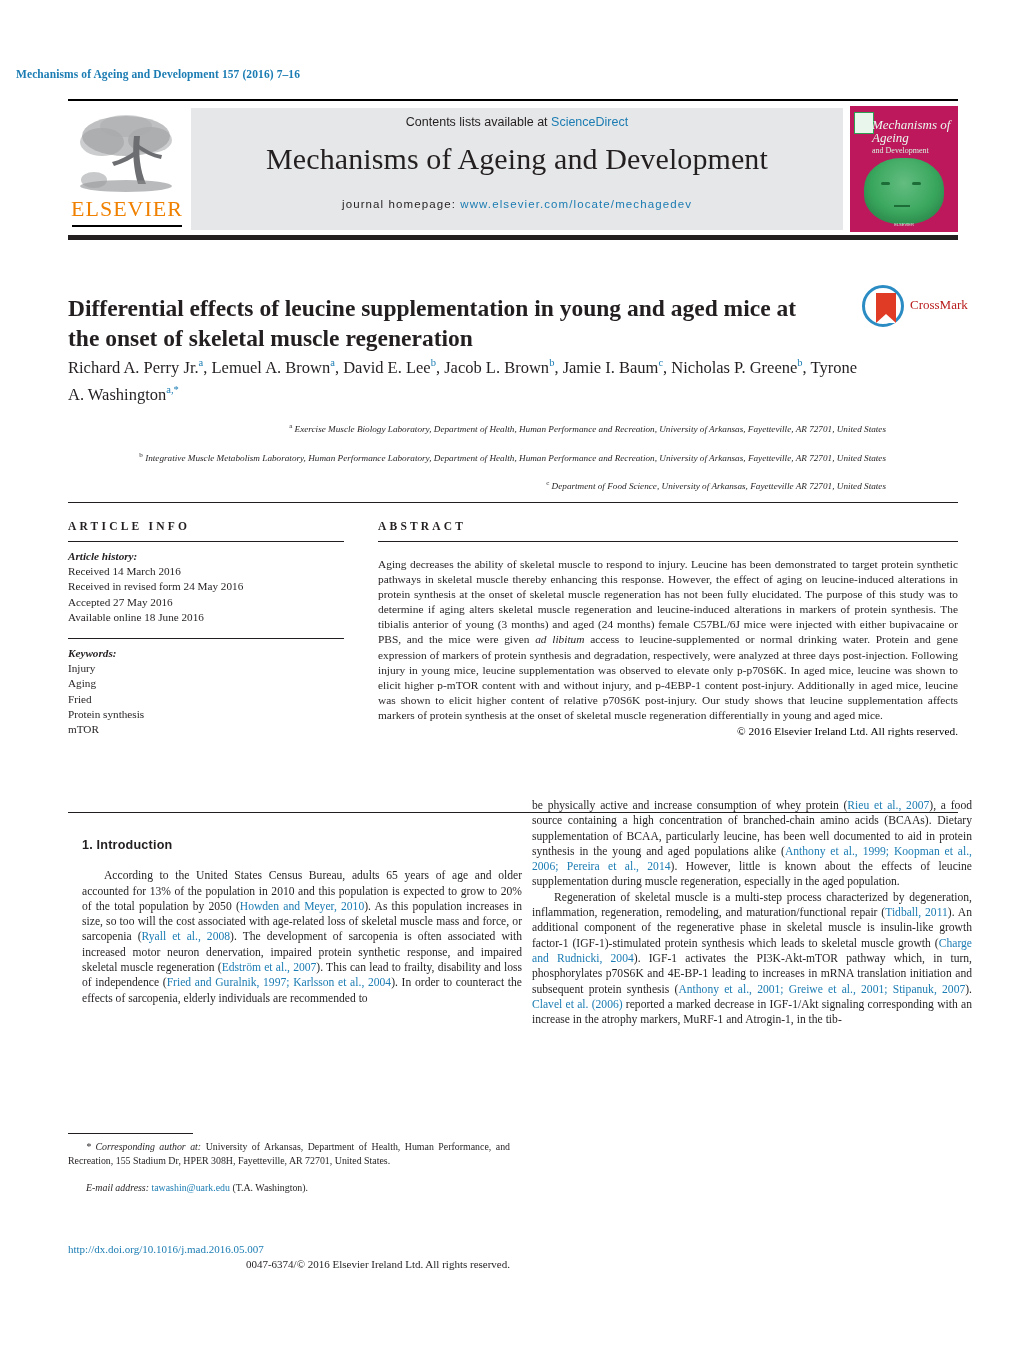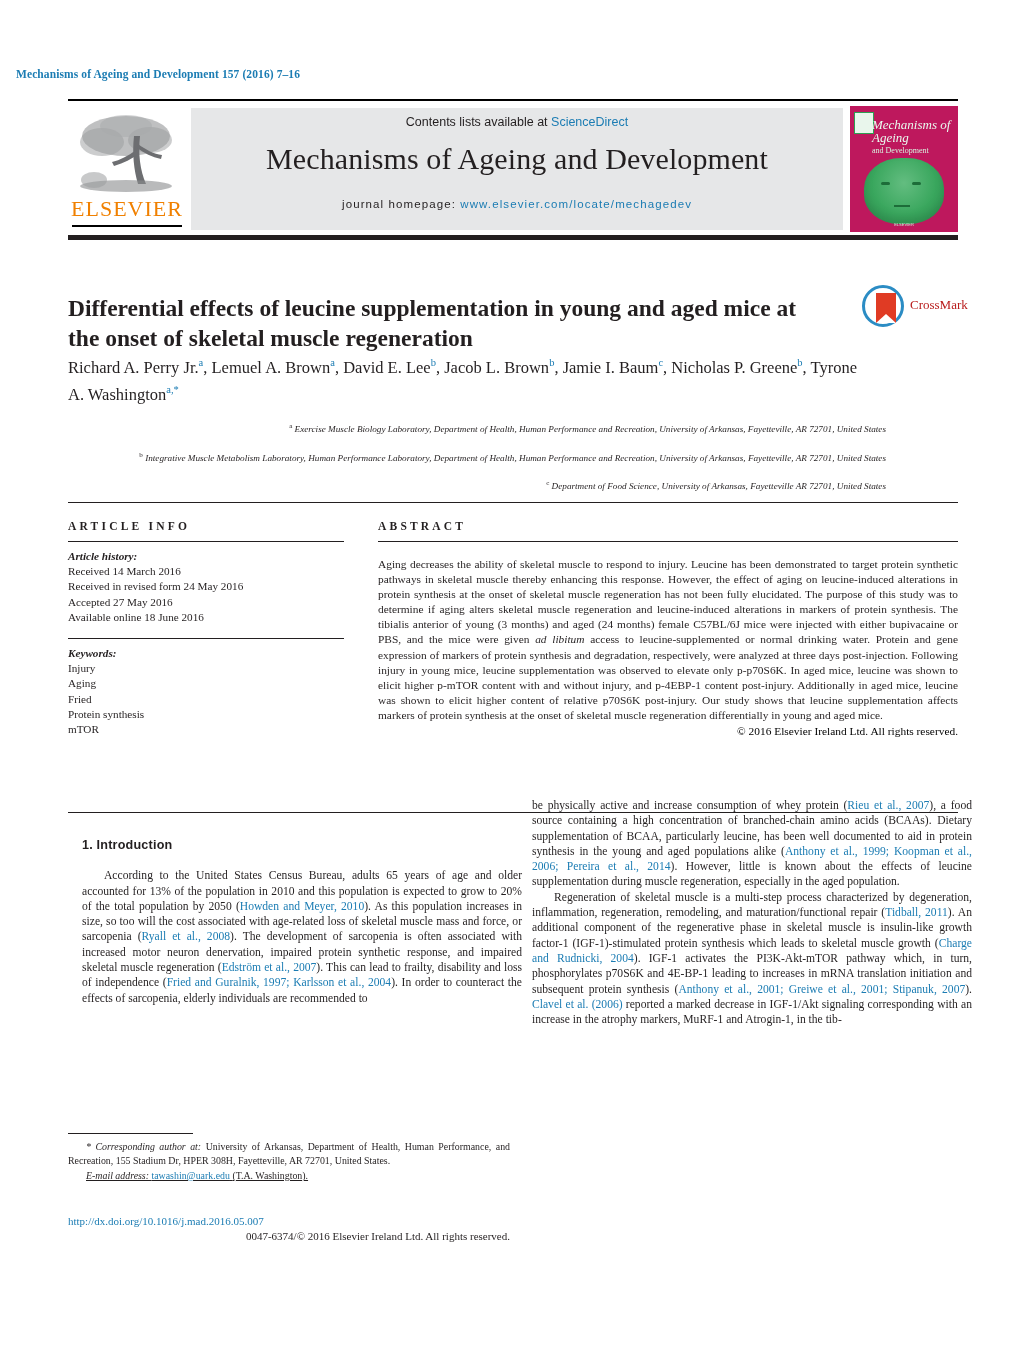--- a/index.html
+++ b/index.html
@@ -186,29 +186,29 @@
   .fnrule { position:absolute; left:68px; top:1133px; width:125px; height:1px; background:#231f20; }
   .footnotes {
     position:absolute; left:68px; top:1140px; width:442px;
     font-family:"Liberation Serif", serif;
     font-size:9.9px; line-height:13.6px; color:#231f20;
     text-align:justify;
   }
   .footnotes p { margin:0; }
   .footnotes .fn1 { text-indent:18px; font-style:italic; }
   .footnotes .fn1 .plain { font-style:normal; }
-  .footnotes .fn2 { text-indent:18px; margin-top:2px;text-decoration:underline; }
+  .footnotes .fn2 { text-indent:18px; margin-top:14px; }
   .footnotes .fn2 .lbl { font-style:italic; }
   .footnotes a { color:#1b7cb3; text-decoration:none; }
 
   .doi {
     position:absolute; left:68px; top:1214px; width:442px;
     font-family:"Liberation Serif", serif; font-size:11px; line-height:15px;
   }
-  .doi .link { color:#1b7cb3; }
+  .doi .link { color:#1b7cb3;margin-top:28px; }
   .doi .issn { color:#231f20;text-align:right; }
 </style>
 </head>
 <body>
 
 <div class="page">
 
   <div class="runhead">Mechanisms of Ageing and Development 157 (2016) 7–16</div>
 
   <div class="masthead">

